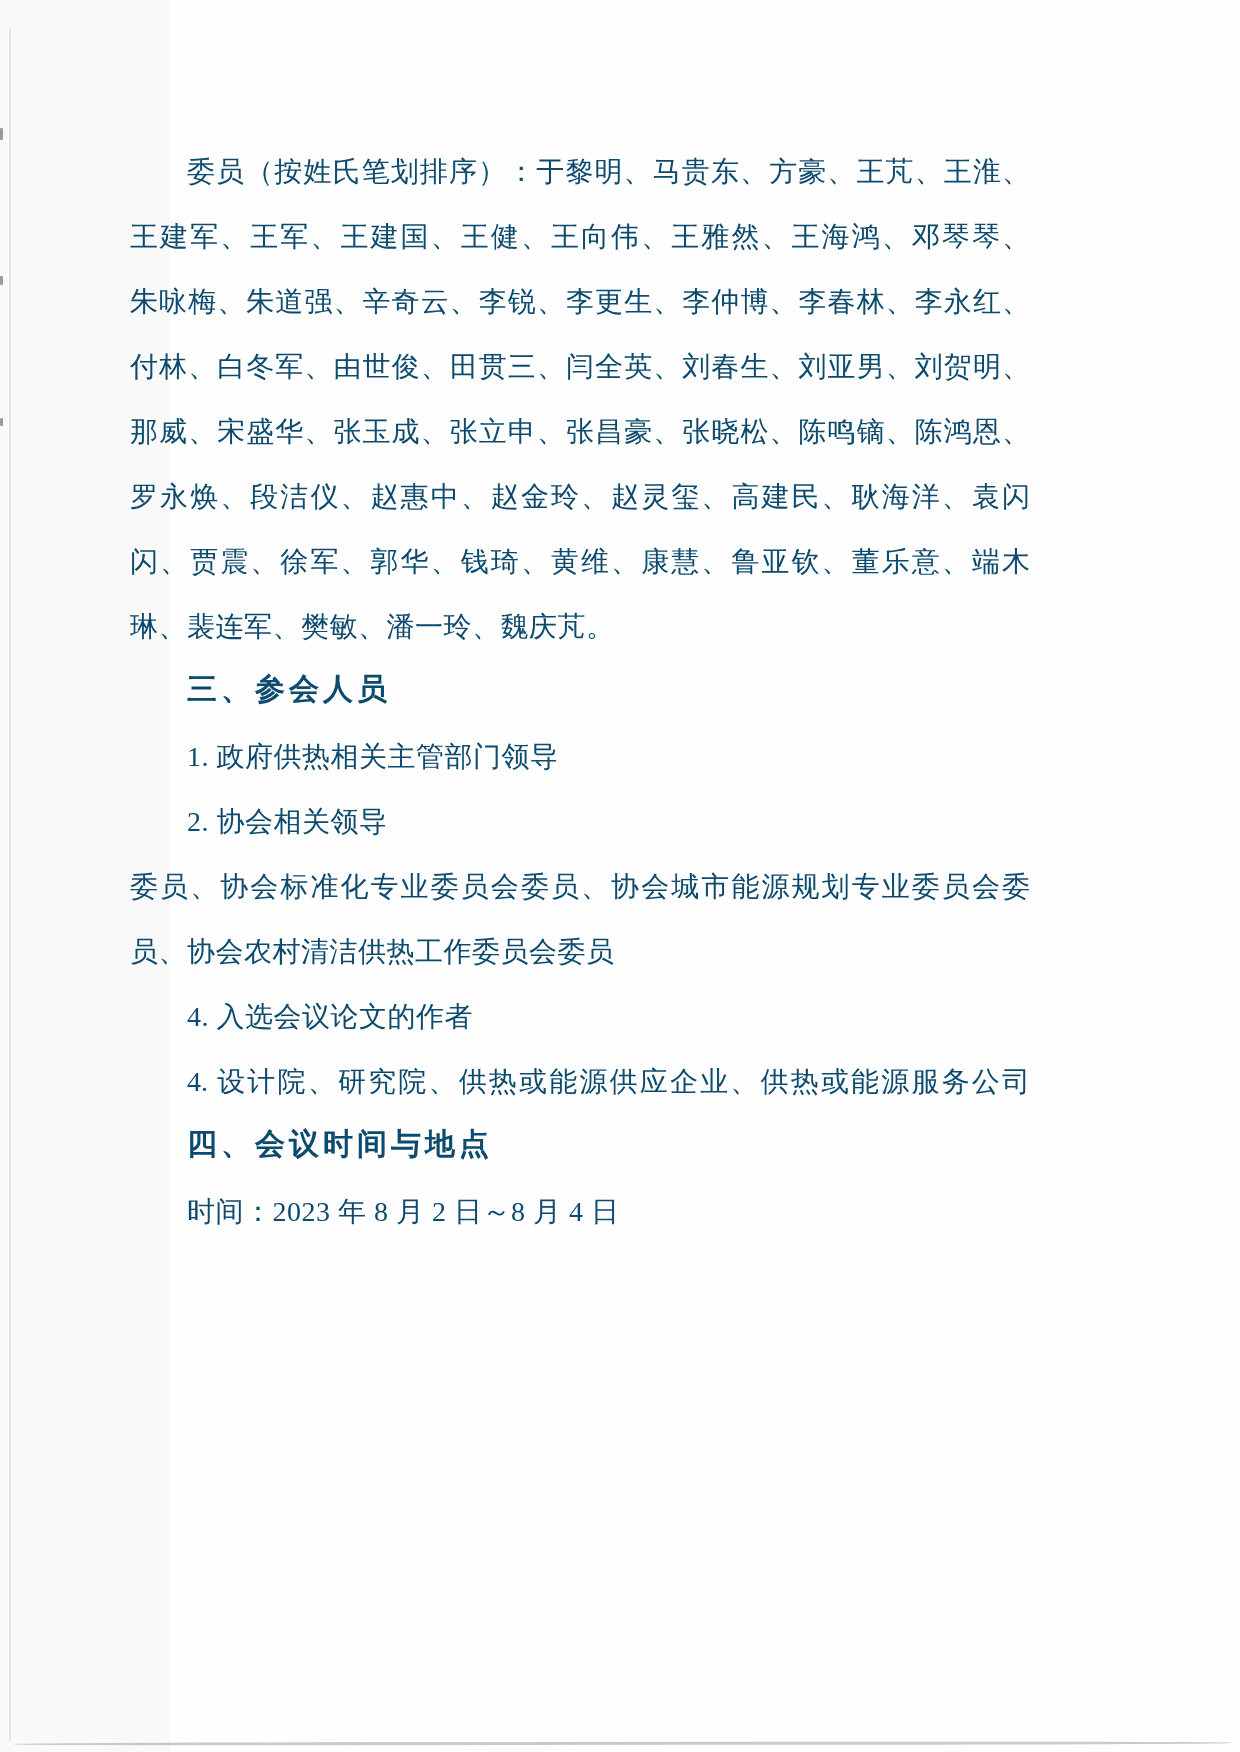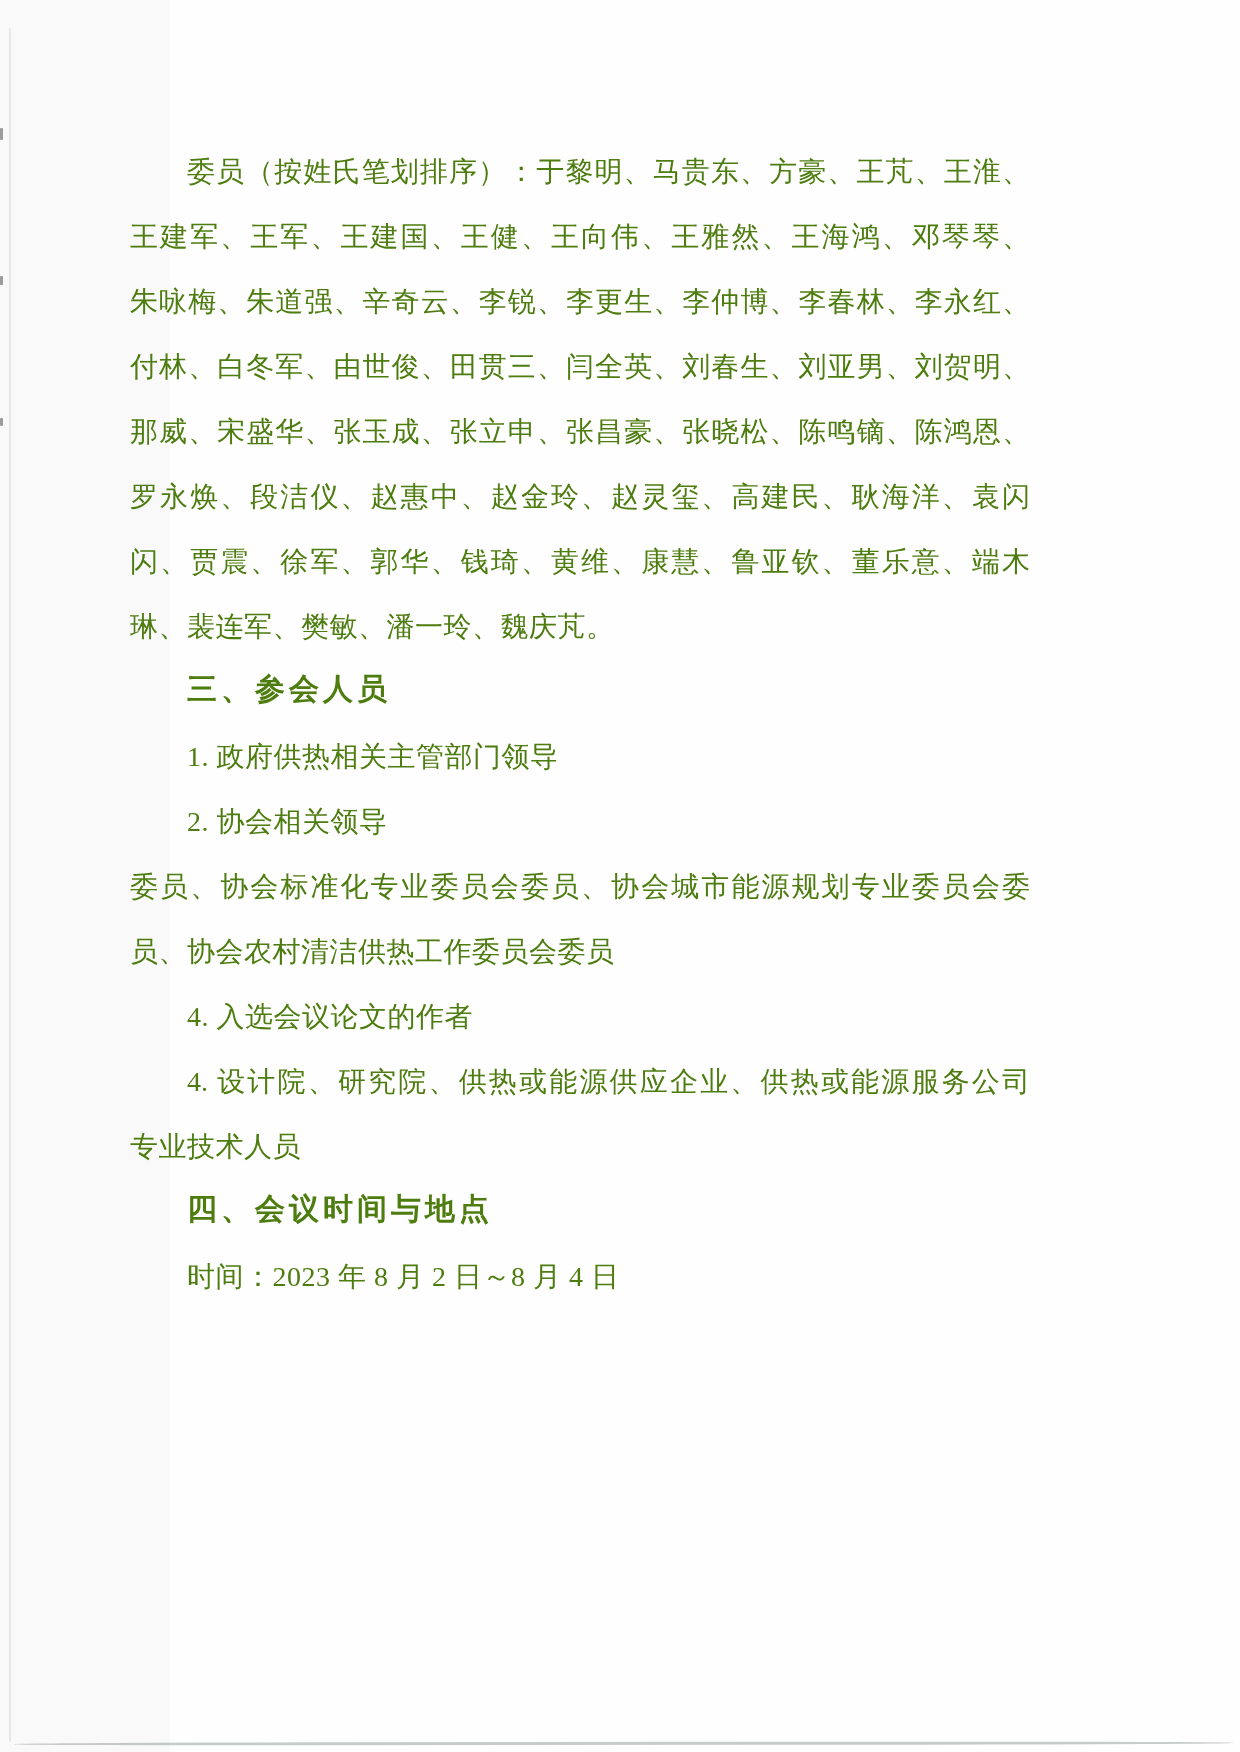--- a/index.html
+++ b/index.html
@@ -7,21 +7,21 @@
     padding: 0;
     background: #ffffff;
   }
   .page {
     position: relative;
     width: 1240px;
     height: 1752px;
     background: #fefefe;
     overflow: hidden;
     font-family: "Liberation Serif", "DejaVu Serif", serif;
-    color: #4d7c0f;
+    color: #0c4a6e;
   }
   
   .tint-left {
     position: absolute;
     left: 0; top: 0;
     width: 170px; height: 100%;
     background: rgba(120,120,125,0.035);
     pointer-events: none;
   }
   
@@ -95,21 +95,20 @@
     <div class="line">琳、裴连军、樊敏、潘一玲、魏庆芃。</div>
 
     <div class="line indent heading">三、参会人员</div>
 
     <div class="line indent">1. 政府供热相关主管部门领导</div>
     <div class="line indent">2. 协会相关领导</div>
     <div class="line fill">委员、协会标准化专业委员会委员、协会城市能源规划专业委员会委</div>
     <div class="line">员、协会农村清洁供热工作委员会委员</div>
     <div class="line indent">4. 入选会议论文的作者</div>
     <div class="line indent fill">4. 设计院、研究院、供热或能源供应企业、供热或能源服务公司</div>
-    <div class="line">专业技术人员</div>
 
     <div class="line indent heading">四、会议时间与地点</div>
 
     <div class="line indent">时间：2023 年 8 月 2 日～8 月 4 日</div>
   </div>
 
   <div class="edge-left"></div>
   <div class="edge-bottom"></div>
   <div class="speck s1"></div>
   <div class="speck s2"></div>

